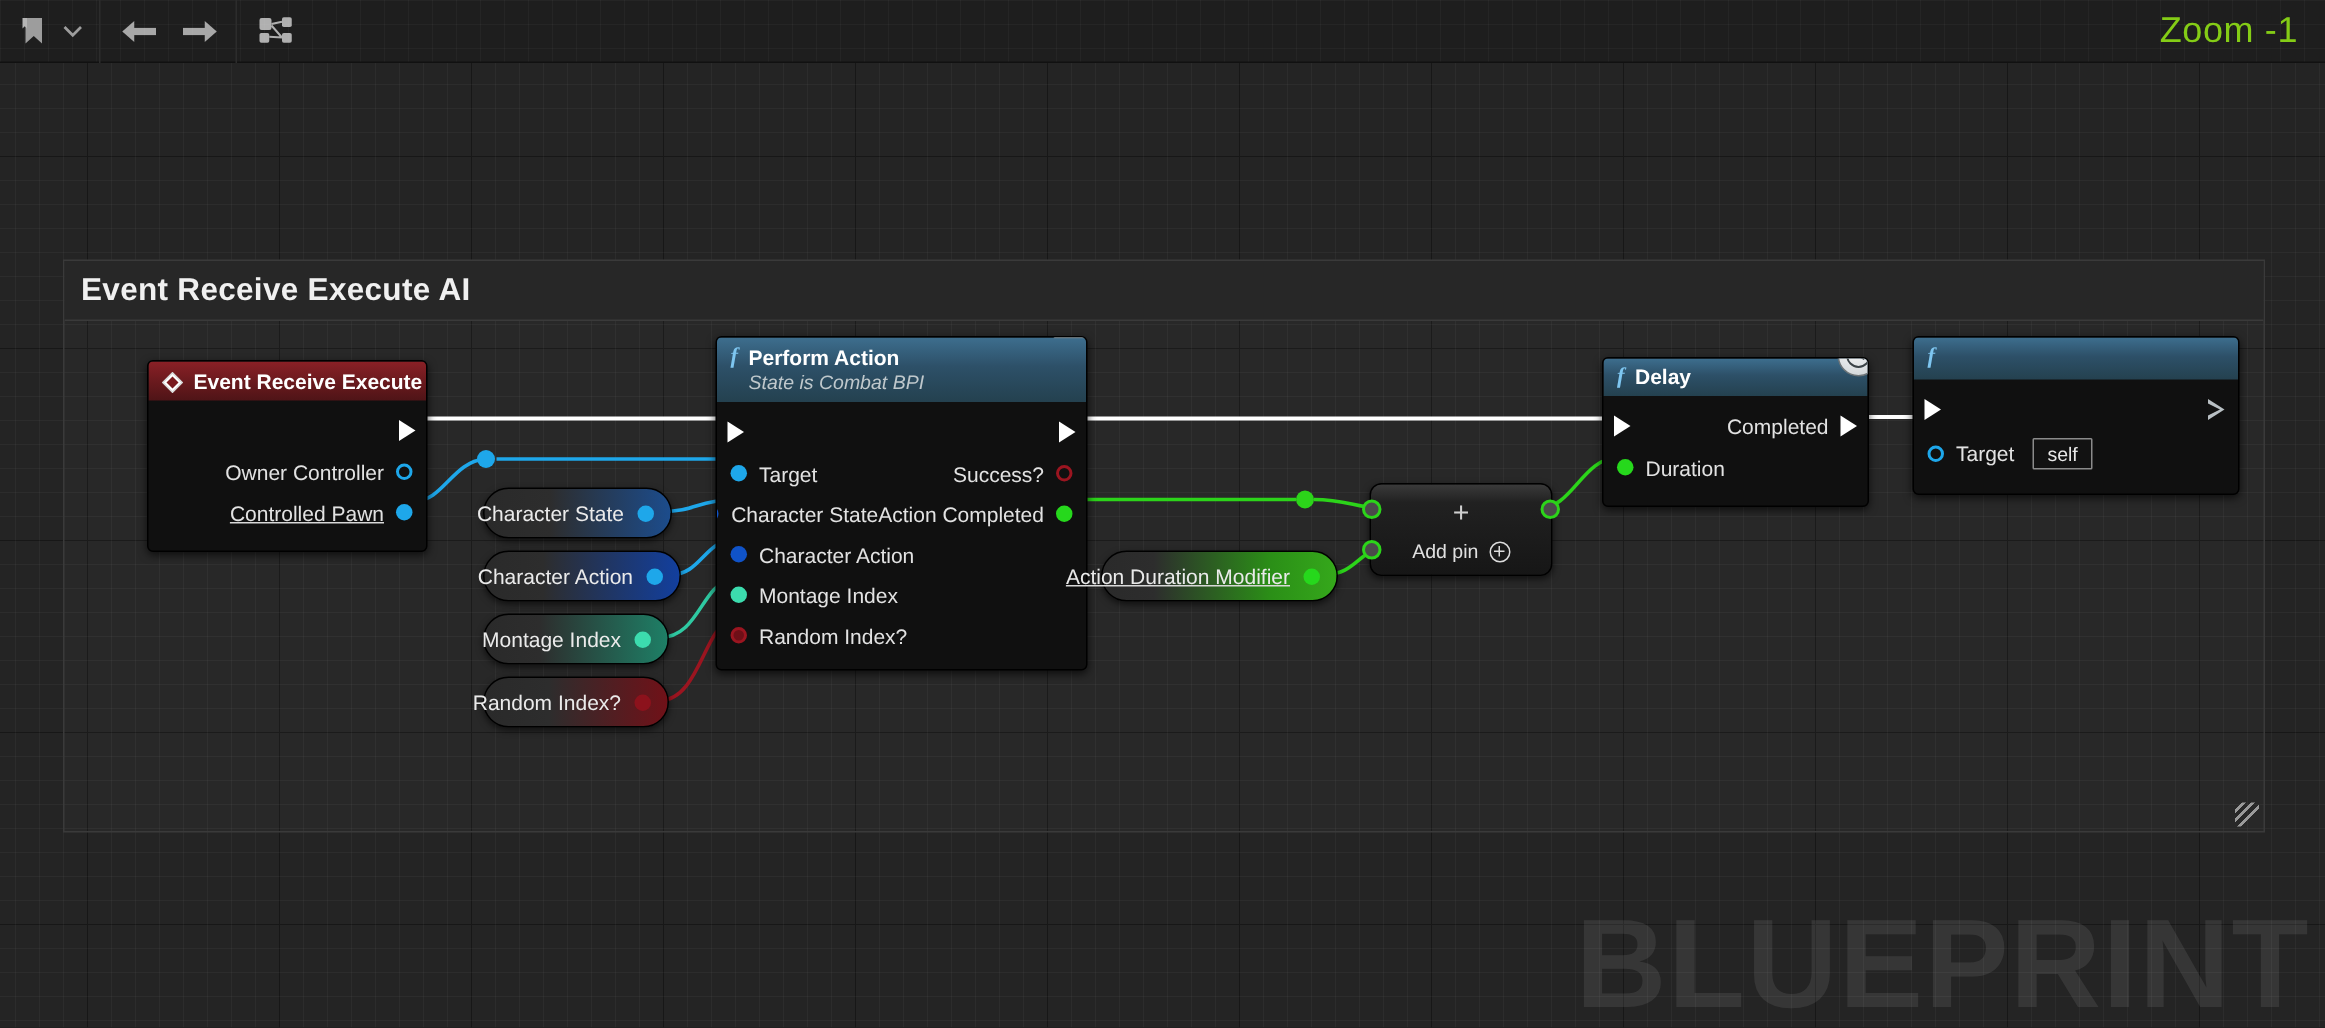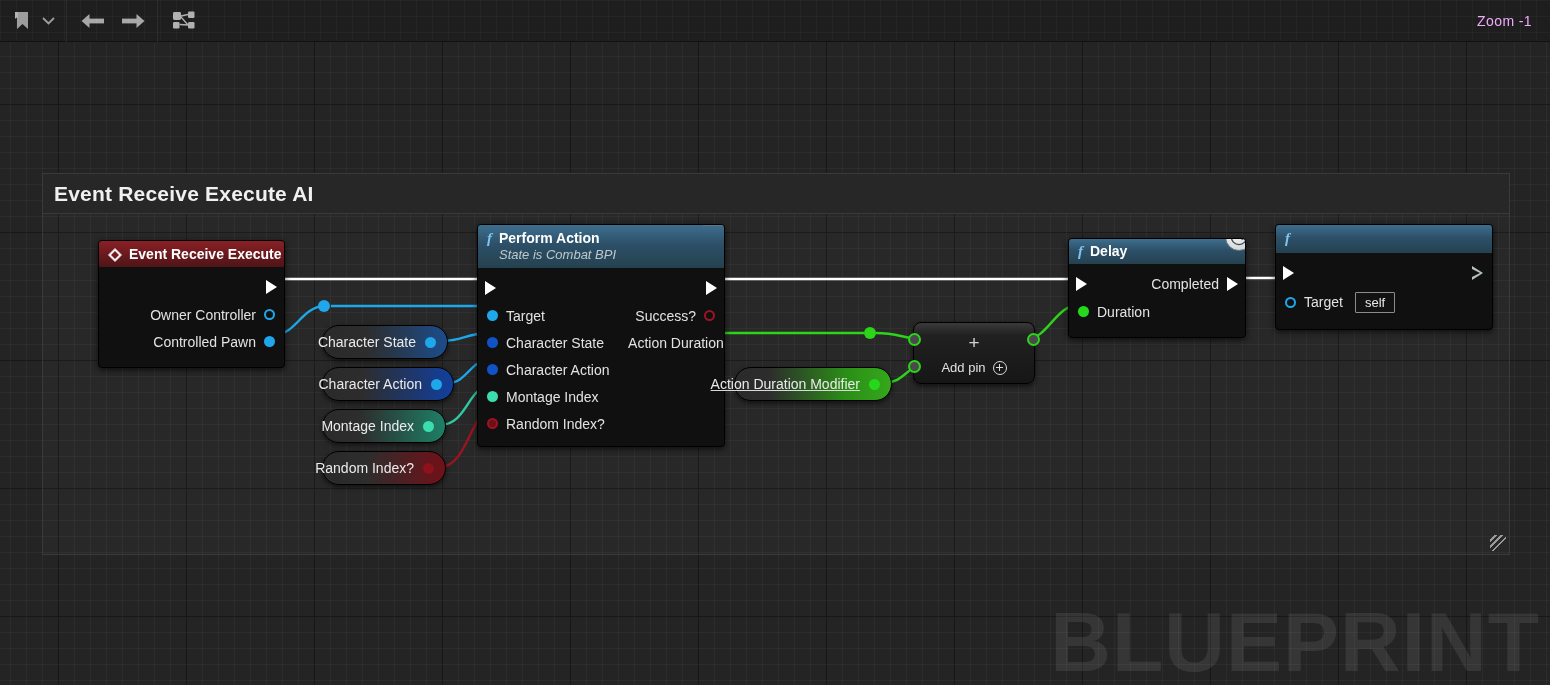--- a/index.html
+++ b/index.html
@@ -33,21 +33,21 @@
     display:flex; align-items:center; justify-content:center;
     height:42px; cursor:default;
   }
   .ico{ display:inline-block; line-height:0; }
   .bc-text{
     font-size:18px; color:#c9c9c9; letter-spacing:.1px; white-space:nowrap;
   }
   .bc-sep{ font-size:17px; color:#e8e8e8; margin:0 9px 0 8px; font-weight:bold;}
   #zoomlabel{
     position:absolute; right:18px; top:50%; transform:translateY(-50%);
-    font-size:14px; color:#f0abfc; letter-spacing:.4px; z-index:2;
+    font-size:24px; color:#84cc16; letter-spacing:.4px; z-index:2;
   }
 
   
   #canvas{
     position:absolute; left:0; top:42px; width:1550px; height:643px;
     background:#242424;
     overflow:hidden;
   }
   #grid{
     position:absolute; inset:-200px;
@@ -110,21 +110,21 @@
   .hdr-fn{ background:linear-gradient(to bottom,#3d6e8e 0%,#2d5068 45%,#24414f 100%); }
   .hdr-event{ background:linear-gradient(to bottom,#8a2026 0%,#6b1a1e 50%,#4f1417 100%); }
   .hdr-txtwrap{ display:flex; flex-direction:column; gap:1px; }
   .hdr-title{ font-size:14px; font-weight:bold; color:#fff; line-height:16px; white-space:nowrap;}
   .hdr-sub{ font-size:13px; font-style:italic; color:#bfc8cc; line-height:15px; white-space:nowrap;}
   .fn-icon{ font-size:15px; font-style:italic; font-family:"Liberation Serif", serif; color:#7ec6f0; font-weight:bold; line-height:17px;}
   .ev-icon{ width:14px; height:14px; margin-top:2px; }
   .node-rows{ padding:6px 0 9px 0; }
 
   .prow{ display:flex; align-items:center; height:27px; position:relative; }
-  .prow.split{ justify-content:flex-start;gap:24px; }
+  .prow.split{ justify-content:flex-end; }
   .pin-left{ display:flex; align-items:center; gap:8px; padding-left:9px;}
   .pin-right{ display:flex; align-items:center; gap:8px; padding-right:9px; margin-left:auto;}
   .plabel{ font-size:14px; color:#e2e2e2; white-space:nowrap; }
 
   
   .pin{ width:11px; height:11px; border-radius:50%; flex:none; }
   .pin.exec{
     width:0;height:0;border-radius:0;
     border-left:11px solid #fff; border-top:7px solid transparent; border-bottom:7px solid transparent;
   }
@@ -347,21 +347,21 @@
           <div class="pin-right" style="padding-right:7px;">
             <span class="pin exec"></span>
           </div>
         </div>
         <div class="prow" style="justify-content:flex-end;">
           <div class="pin-right">
             <span class="plabel">Owner Controller</span>
             <span class="pin obj"></span>
           </div>
         </div>
-        <div class="prow" style="justify-content:flex-start;">
+        <div class="prow" style="justify-content:flex-start;text-decoration:underline;">
           <div class="pin-right">
             <span class="plabel">Controlled Pawn</span>
             <span class="pin objf"></span>
           </div>
         </div>
       </div>
     </div>
   </div>
 
   <div class="node" style="left:477px; top:182px; width:248px;">
@@ -397,21 +397,21 @@
             <span class="plabel">Success?</span>
             <span class="pin bool"></span>
           </div>
         </div>
         <div class="prow split">
           <div class="pin-left">
             <span class="pin enum"></span>
             <span class="plabel">Character State</span>
           </div>
           <div class="pin-right">
-            <span class="plabel">Action Duration</span>
+            <span class="plabel">Action Completed</span>
             <span class="pin float"></span>
           </div>
         </div>
         <div class="prow">
           <div class="pin-left">
             <span class="pin enum"></span>
             <span class="plabel">Character Action</span>
           </div>
         </div>
         <div class="prow">

